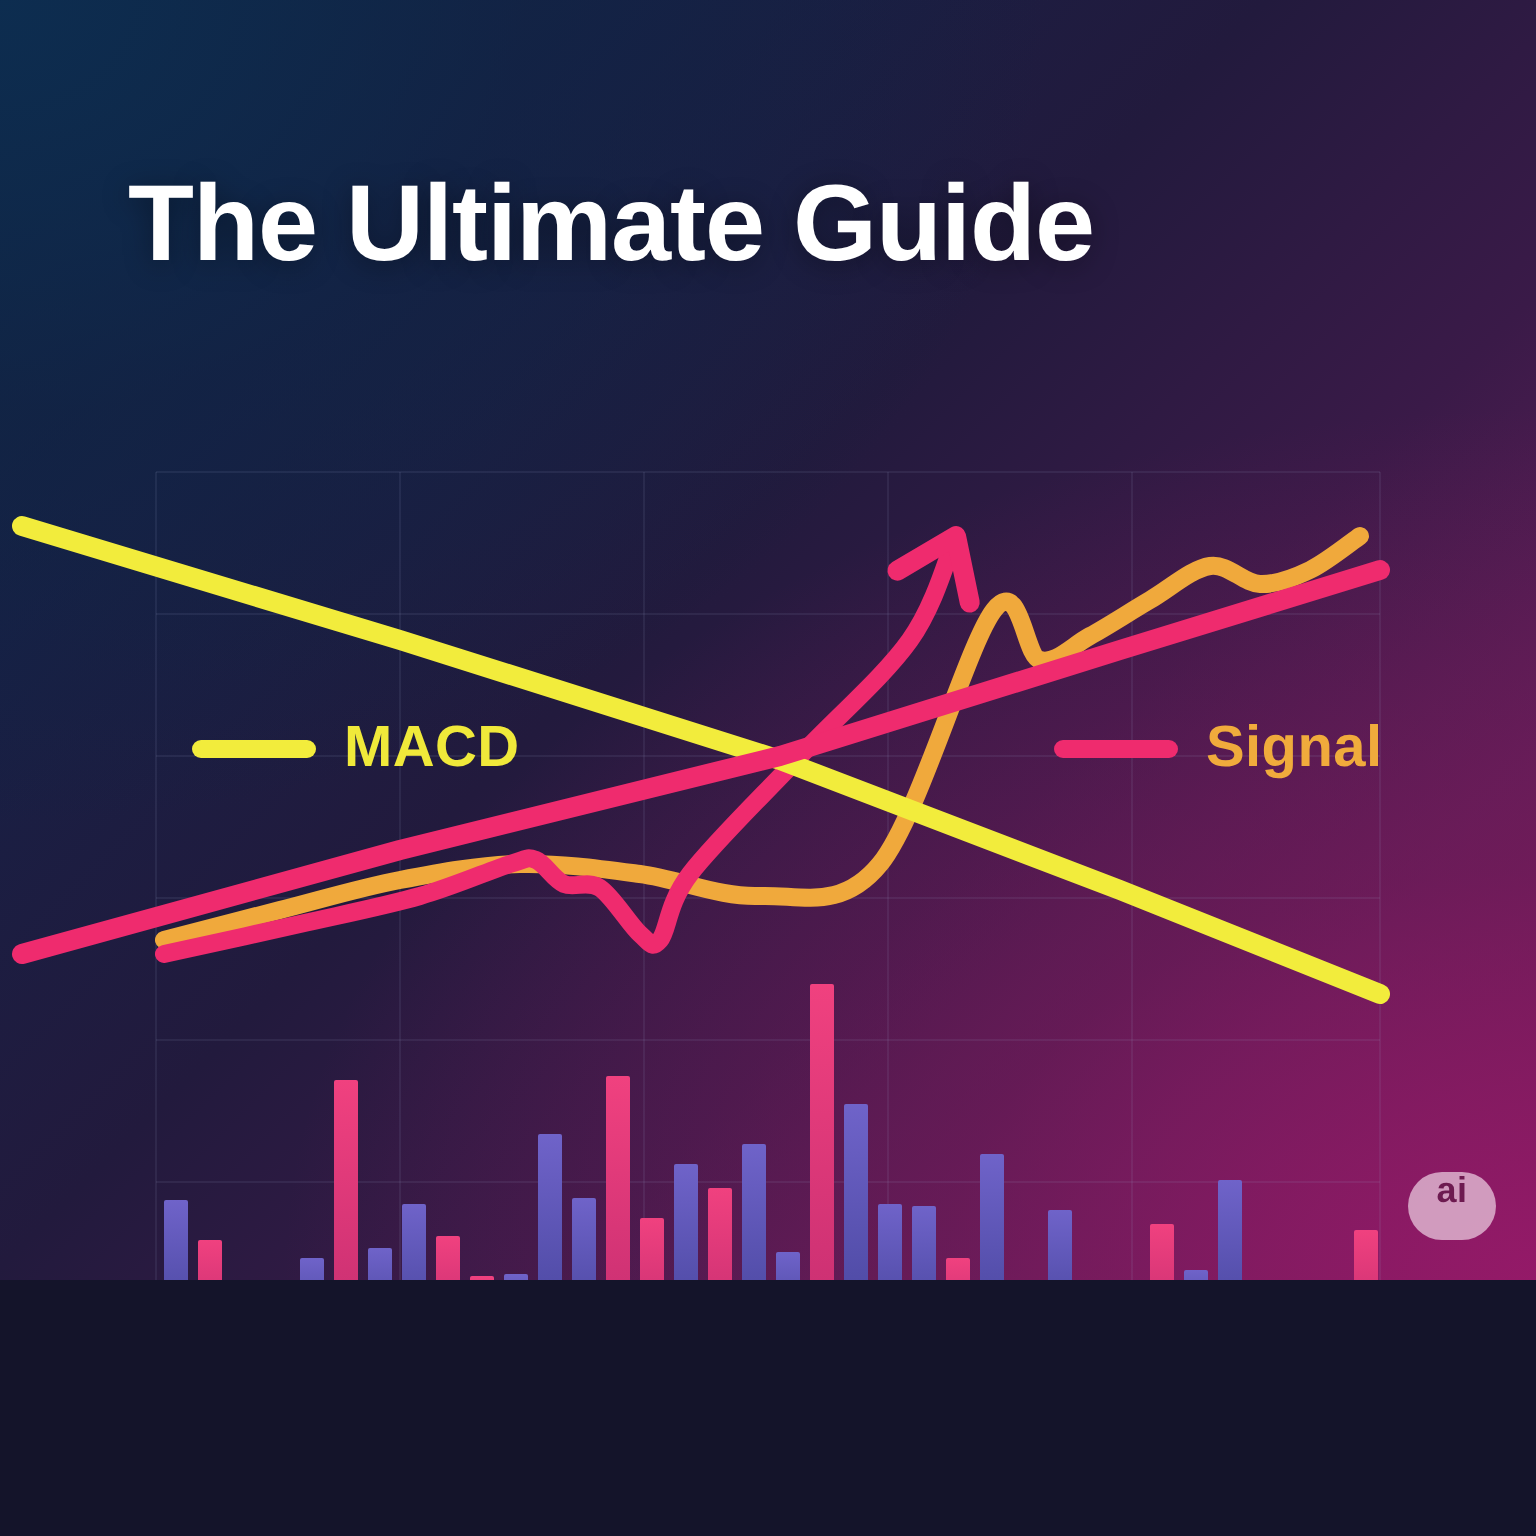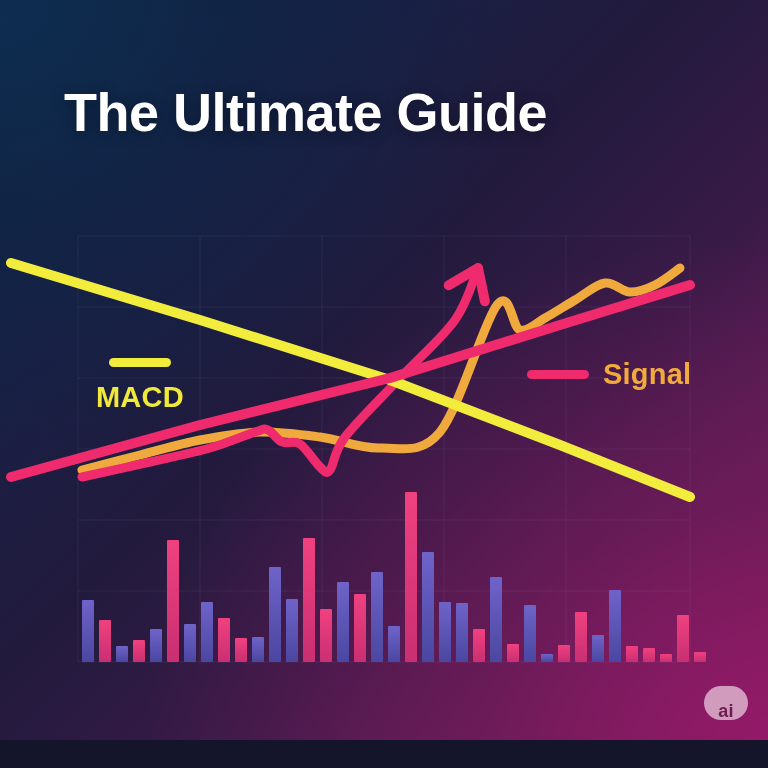--- a/index.html
+++ b/index.html
@@ -7,21 +7,21 @@
     padding: 0;
     background: #14142a;
   }
   body {
     font-family: "Liberation Sans", sans-serif;
   }
 
   #canvas {
     position: relative;
     width: 768px;
-    height: 740px;
+    height: 640px;
     overflow: hidden;
     
     background:
       radial-gradient(ellipse 120% 100% at 100% 100%, rgba(150,25,105,0.92) 0%, rgba(120,25,90,0.55) 32%, rgba(60,20,60,0.0) 68%),
       radial-gradient(ellipse 95% 90% at 0% 0%, rgba(13,45,80,0.98) 0%, rgba(16,36,68,0.60) 36%, rgba(20,25,55,0.0) 72%),
       linear-gradient(135deg, #0c2846 0%, #172045 22%, #221a3d 45%, #3a1a48 65%, #5d1e57 82%, #7d1f5c 100%);
   }
 
   
   .title-block {
@@ -49,21 +49,21 @@
     height: 768px;
   }
 
   
   .legend {
     position: absolute;
     display: flex;
     align-items: center;
     gap: 14px;
   }
-  .legend-macd { left: 96px;  top: 358px; flex-direction: column; }
+  .legend-macd { left: 96px;  top: 358px; }
   .legend-signal { left: 527px; top: 358px; }
 
   .legend-swatch {
     display: block;
     width: 62px;
     height: 9px;
     border-radius: 5px;
   }
   .legend-swatch.macd   { background: #f2ec3c; }
   .legend-swatch.signal { background: #ef2b6e; }
@@ -80,21 +80,21 @@
   
   .watermark {
     position: absolute;
     right: 20px;
     bottom: 20px;
     width: 44px;
     height: 34px;
     border-radius: 17px;
     background: rgba(235,205,225,0.72);
     display: flex;
-    align-items: flex-end;
+    align-items: flex-start;
     justify-content: center;
   }
   .watermark-text {
     color: #6d1a50;
     font-size: 18px;
     font-weight: bold;
     letter-spacing: 0.3px;
     line-height: 1;
   }
 </style>

